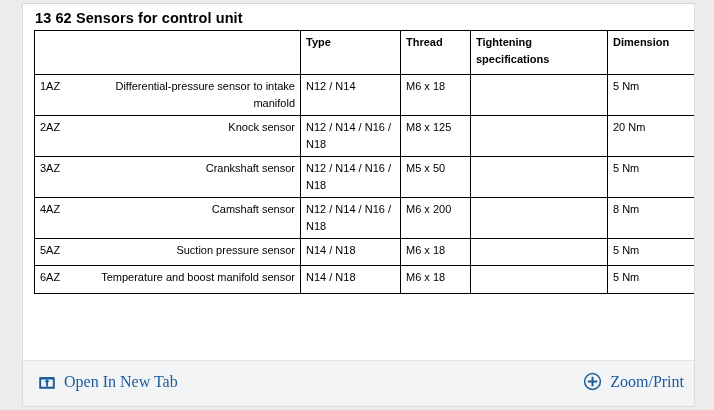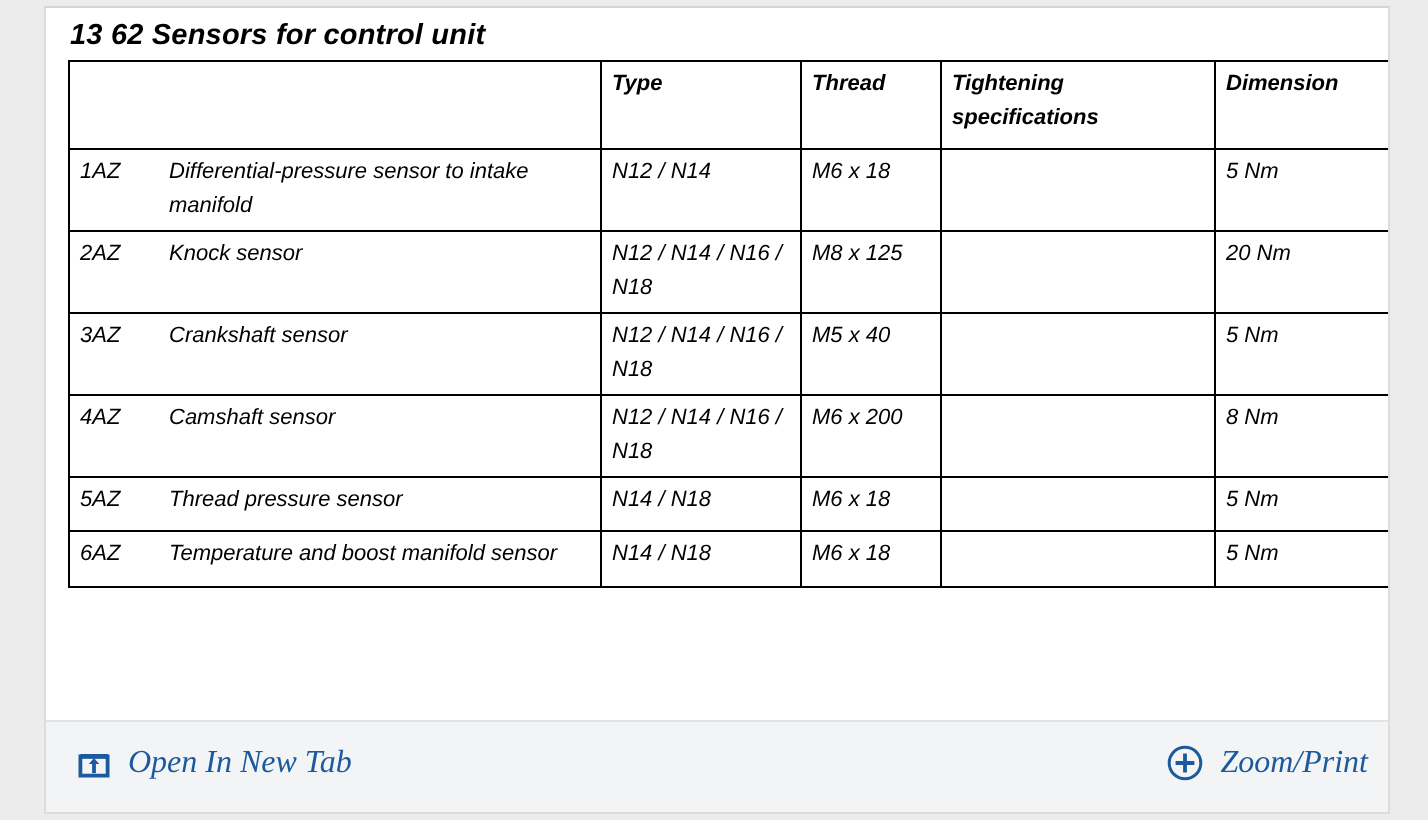--- a/index.html
+++ b/index.html
@@ -19,21 +19,20 @@
     position: absolute;
     left: 22px;
     top: 3px;
     width: 673px;
     height: 404px;
     background: #ffffff;
     border: 1px solid #dcdcdc;
     border-top: 1px solid #d5d5d5;
     box-sizing: border-box;
     overflow: hidden;
-    font-style: italic;
   }
 
   
   #document-area {
     position: absolute;
     left: 0;
     top: 0;
     width: 673px;
     height: 356px;
     background: #ffffff;
@@ -84,20 +83,21 @@
     height: 44px;
   }
   #spec-table td.cell-label {
     border-right: none;
     padding-right: 0;
     white-space: nowrap;
   }
   #spec-table td.cell-desc {
     border-left: none;
     padding-left: 6px;
+    text-align: right;
   }
   #spec-table th.head-label {
     border-right: none;
   }
   #spec-table th.head-desc {
     border-left: none;
   }
   .row-tall td { height: 28px; }
   .row-short td { height: 27px; }
 
@@ -180,35 +180,35 @@
           <td class="cell-desc">Knock sensor</td>
           <td>N12 / N14 / N16 / N18</td>
           <td>M8 x 125</td>
           <td></td>
           <td>20 Nm</td>
         </tr>
         <tr class="row-tall">
           <td class="cell-label">3AZ</td>
           <td class="cell-desc">Crankshaft sensor</td>
           <td>N12 / N14 / N16 / N18</td>
-          <td>M5 x 40</td>
+          <td>M5 x 50</td>
           <td></td>
           <td>5 Nm</td>
         </tr>
         <tr class="row-tall">
           <td class="cell-label">4AZ</td>
           <td class="cell-desc">Camshaft sensor</td>
           <td>N12 / N14 / N16 / N18</td>
           <td>M6 x 200</td>
           <td></td>
           <td>8 Nm</td>
         </tr>
         <tr class="row-short">
           <td class="cell-label">5AZ</td>
-          <td class="cell-desc">Thread pressure sensor</td>
+          <td class="cell-desc">Suction pressure sensor</td>
           <td>N14 / N18</td>
           <td>M6 x 18</td>
           <td></td>
           <td>5 Nm</td>
         </tr>
         <tr class="row-tall">
           <td class="cell-label">6AZ</td>
           <td class="cell-desc">Temperature and boost manifold sensor</td>
           <td>N14 / N18</td>
           <td>M6 x 18</td>

